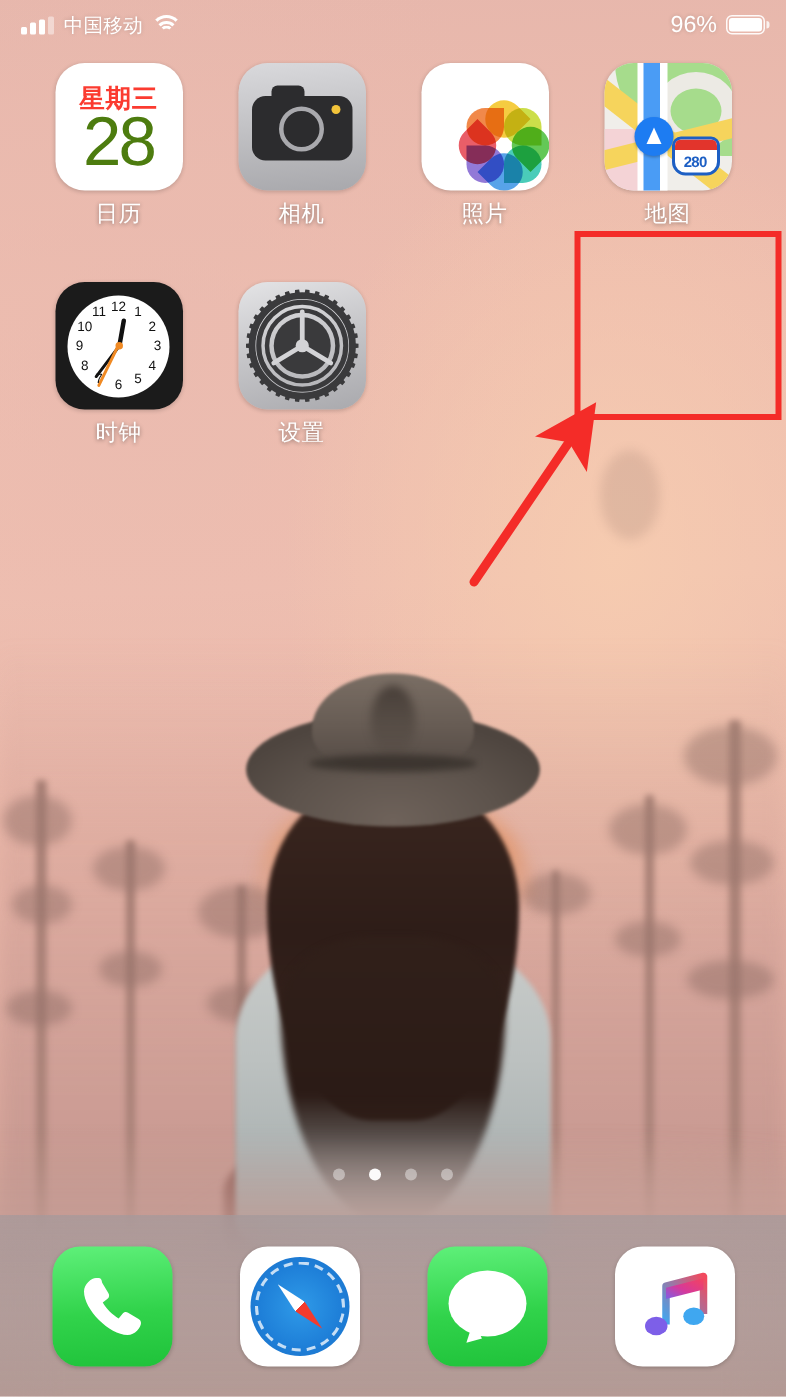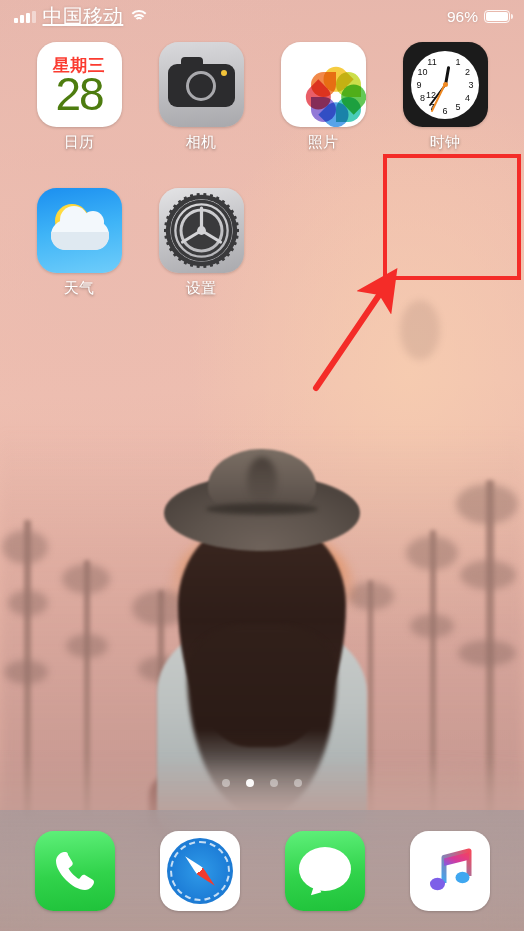--- a/index.html
+++ b/index.html
@@ -101,21 +101,21 @@
   }
   .sb-left{display:flex;align-items:center;gap:7px;padding-left:14px;}
   .sb-right{display:flex;align-items:center;gap:6px;position:absolute;right:14px;}
   .sb-center{position:absolute;left:0;right:0;text-align:center;font-size:17px;font-weight:600;letter-spacing:.3px;}
   .signal{display:flex;align-items:flex-end;gap:2.5px;height:12px;}
   .signal i{width:3.5px;background:#fff;border-radius:1px;display:block;}
   .signal i:nth-child(1){height:5px}
   .signal i:nth-child(2){height:7.5px}
   .signal i:nth-child(3){height:10px}
   .signal i:nth-child(4){height:12px;opacity:.45}
-  .carrier{font-size:20px;font-weight:500;letter-spacing:.2px;text-decoration:underline;}
+  .carrier{font-size:13px;font-weight:500;letter-spacing:.2px;}
   .wifi{position:relative;width:18px;height:13px;}
   .wifi b{position:absolute;left:50%;transform:translateX(-50%);border:2px solid #fff;border-bottom-color:transparent;border-left-color:transparent;border-right-color:transparent;border-radius:50%;display:block;}
   .wifi b:nth-child(1){width:17px;height:17px;top:0;}
   .wifi b:nth-child(2){width:11px;height:11px;top:3.5px;}
   .wifi b:nth-child(3){width:5px;height:5px;top:7px;border-width:2.2px;}
   .batt-pct{font-size:15.5px;font-weight:500;}
   .batt{position:relative;width:26px;height:13px;border:1.6px solid rgba(255,255,255,.92);border-radius:4px;box-sizing:border-box;}
   .batt::after{content:"";position:absolute;right:-4px;top:3.4px;width:2px;height:5px;background:rgba(255,255,255,.8);border-radius:0 2px 2px 0;}
   .batt .fill{position:absolute;top:1.4px;left:1.4px;bottom:1.4px;background:#fff;border-radius:2px;}
 
@@ -326,53 +326,62 @@
           <span class="petal" style="background: rgb(200, 220, 60); transform: rotate(90deg);"></span>
           <span class="petal" style="background: rgb(88, 196, 74); transform: rotate(135deg);"></span>
           <span class="petal" style="background: rgb(60, 200, 180); transform: rotate(180deg);"></span>
           <span class="petal" style="background: rgb(74, 156, 232); transform: rotate(225deg);"></span>
           <span class="petal" style="background: rgb(138, 111, 212); transform: rotate(270deg);"></span>
           <span class="petal" style="background: rgb(232, 82, 92); transform: rotate(315deg);"></span>
         </div>
       <div class="label">照片</div>
     </div>
 
+    <div class="app">
+      <div class="icon ic-maps">
+        <div class="m-green"></div>
+        <div class="m-green2"></div>
+        <div class="m-pink"></div>
+        <div class="m-yellow"></div>
+        <div class="m-yellow2"></div>
+        <div class="m-white"></div>
+        <div class="m-blue"></div>
+        <div class="m-nav"></div>
+        <div class="m-shield">
+          <div class="top"></div>
+          <div class="num">280</div>
+        </div>
+      </div>
+      <div class="label">地图</div>
+    </div>
 
     <div class="app">
       <div class="icon ic-clock">
         <div class="clock-face" id="clock-face">
           <div class="hand h-hour"></div>
           <div class="hand h-min"></div>
           <div class="hand h-sec"></div>
           <div class="h-pin"></div>
         <span class="cn" style="left: 47px; top: 11.4833px;">1</span>
             <span class="cn" style="left: 56.5167px; top: 21px;">2</span>
             <span class="cn" style="left: 60px; top: 34px;">3</span>
             <span class="cn" style="left: 56.5167px; top: 47px;">4</span>
             <span class="cn" style="left: 47px; top: 56.5167px;">5</span>
             <span class="cn" style="left: 34px; top: 60px;">6</span>
             <span class="cn" style="left: 21px; top: 56.5167px;">7</span>
             <span class="cn" style="left: 11.4833px; top: 47px;">8</span>
             <span class="cn" style="left: 8px; top: 34px;">9</span>
             <span class="cn" style="left: 11.4833px; top: 21px;">10</span>
             <span class="cn" style="left: 21px; top: 11.4833px;">11</span>
-            <span class="cn" style="left: 20px; top: 8px; margin-top: 36px;">12</span>
+            <span class="cn" style="left: 34px; top: 8px;">12</span>
           </div>
       </div>
       <div class="label">时钟</div>
     </div>
 
-    <div class="app">
-      <div class="icon ic-weather">
-        <div class="w-sun"></div>
-        <div class="w-cloud"></div>
-        <div class="w-cloud-sh"></div>
-      </div>
-      <div class="label">天气</div>
-    </div>
 
 
     <div class="app">
       <div class="icon ic-settings">
         <svg viewBox="0 0 85 85" width="85" height="85">
           <g id="gear-outer" fill="#3a3a3c">
               <path d="M74.00,44.50 L80.00,43.90 L80.00,41.10 L74.00,40.50 Z M73.10,50.25 L79.10,50.77 L79.62,48.01 L73.83,46.32 Z M71.15,55.74 L76.96,57.35 L77.97,54.74 L72.60,52.01 Z M68.23,60.78 L73.65,63.43 L75.12,61.05 L70.33,57.38 Z M64.43,65.20 L69.27,68.80 L71.16,66.73 L67.13,62.24 Z M59.89,68.84 L63.98,73.27 L66.22,71.58 L63.08,66.43 Z M54.75,71.59 L57.96,76.69 L60.47,75.44 L58.33,69.81 Z M49.20,73.34 L51.42,78.95 L54.11,78.19 L53.04,72.25 Z M43.41,74.05 L44.57,79.97 L47.35,79.71 L47.40,73.68 Z M37.60,73.68 L37.65,79.71 L40.43,79.97 L41.59,74.05 Z M31.96,72.25 L30.89,78.19 L33.58,78.95 L35.80,73.34 Z M26.67,69.81 L24.53,75.44 L27.04,76.69 L30.25,71.59 Z M21.92,66.43 L18.78,71.58 L21.02,73.27 L25.11,68.84 Z M17.87,62.24 L13.84,66.73 L15.73,68.80 L20.57,65.20 Z M14.67,57.38 L9.88,61.05 L11.35,63.43 L16.77,60.78 Z M12.40,52.01 L7.03,54.74 L8.04,57.35 L13.85,55.74 Z M11.17,46.32 L5.38,48.01 L5.90,50.77 L11.90,50.25 Z M11.00,40.50 L5.00,41.10 L5.00,43.90 L11.00,44.50 Z M11.90,34.75 L5.90,34.23 L5.38,36.99 L11.17,38.68 Z M13.85,29.26 L8.04,27.65 L7.03,30.26 L12.40,32.99 Z M16.77,24.22 L11.35,21.57 L9.88,23.95 L14.67,27.62 Z M20.57,19.80 L15.73,16.20 L13.84,18.27 L17.87,22.76 Z M25.11,16.16 L21.02,11.73 L18.78,13.42 L21.92,18.57 Z M30.25,13.41 L27.04,8.31 L24.53,9.56 L26.67,15.19 Z M35.80,11.66 L33.58,6.05 L30.89,6.81 L31.96,12.75 Z M41.59,10.95 L40.43,5.03 L37.65,5.29 L37.60,11.32 Z M47.40,11.32 L47.35,5.29 L44.57,5.03 L43.41,10.95 Z M53.04,12.75 L54.11,6.81 L51.42,6.05 L49.20,11.66 Z M58.33,15.19 L60.47,9.56 L57.96,8.31 L54.75,13.41 Z M63.08,18.57 L66.22,13.42 L63.98,11.73 L59.89,16.16 Z M67.13,22.76 L71.16,18.27 L69.27,16.20 L64.43,19.80 Z M70.33,27.62 L75.12,23.95 L73.65,21.57 L68.23,24.22 Z M72.60,32.99 L77.97,30.26 L76.96,27.65 L71.15,29.26 Z M73.83,38.68 L79.62,36.99 L79.10,34.23 L73.10,34.75 Z " fill="#3a3a3c"></path>
               <circle cx="42.5" cy="42.5" r="33.5" fill="none" stroke="#3a3a3c" stroke-width="4.5"></circle>
             </g>
           <circle cx="42.5" cy="42.5" r="29" fill="none" stroke="#3a3a3c" stroke-width="3.4"></circle>

